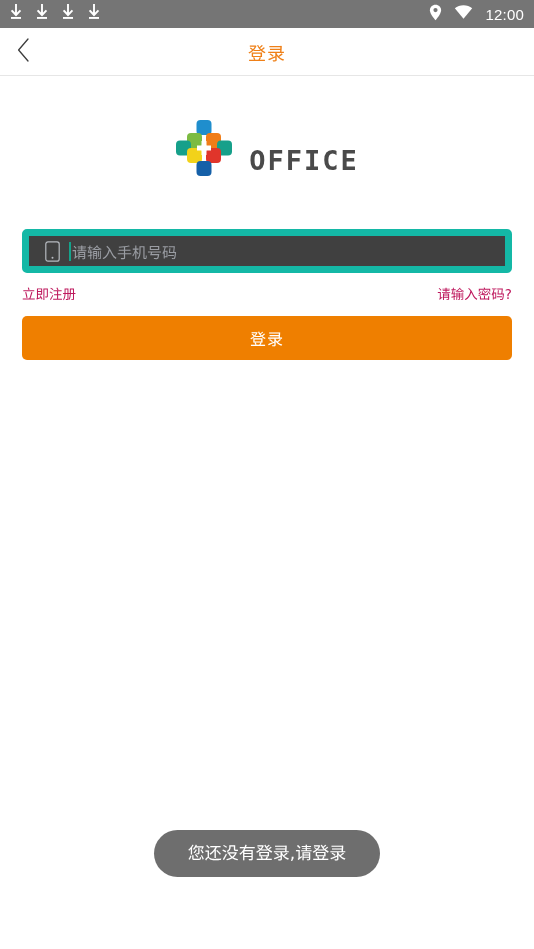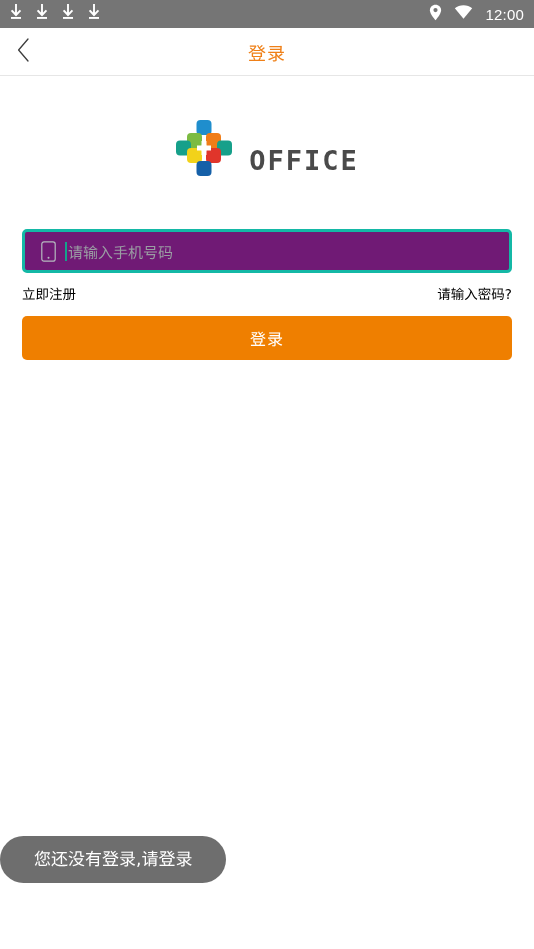--- a/index.html
+++ b/index.html
@@ -98,22 +98,22 @@
   }
 
   
   .form {
     margin-top: 48px;
     padding: 0 22px;
     flex: 0 0 auto;
   }
   .field {
     height: 44px;
-    background: #701a75;
-    border: 3px solid #14b8a6;
+    background: #404040;
+    border: 7px solid #14b8a6;
     border-radius: 5px;
     display: flex;
     align-items: center;
     padding: 8px 14px;
     margin-bottom: 10px;
     cursor: text;
   }
   .field-icon {
     flex: 0 0 auto;
     display: flex;
@@ -138,21 +138,21 @@
 
   .links-row {
     display: flex;
     align-items: center;
     justify-content: space-between;
     margin-top: 9px;
     margin-bottom: 13px;
   }
   .link {
     font-size: 13.5px;
-    color: #000000;
+    color: #be185d;
     font-family: "DejaVu Sans", sans-serif;
     cursor: pointer;
   }
 
   .login-btn {
     width: 100%;
     height: 44px;
     background: #ef7f00;
     border: none;
     border-radius: 5px;
@@ -164,22 +164,23 @@
     display: flex;
     align-items: center;
     justify-content: center;
   }
 
   
   .toast-wrap {
     position: absolute;
     left: 0;
     right: 0;
-    bottom: 66px;
-    display: flex;
+    bottom: 72px;
+    display: flex;
+    justify-content: center;
     pointer-events: none;
   }
   .toast {
     background: #6e6e6e;
     color: #ffffff;
     font-size: 17px;
     font-family: "DejaVu Sans", sans-serif;
     border-radius: 26px;
     padding: 15px 34px;
     line-height: 1;

